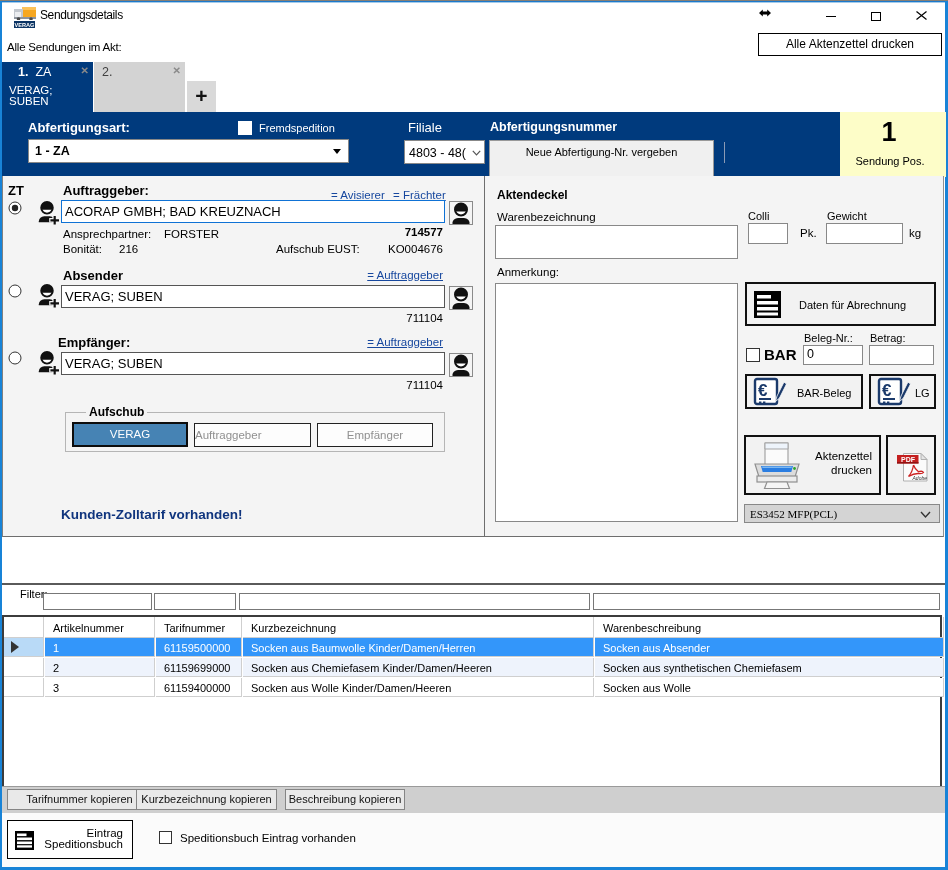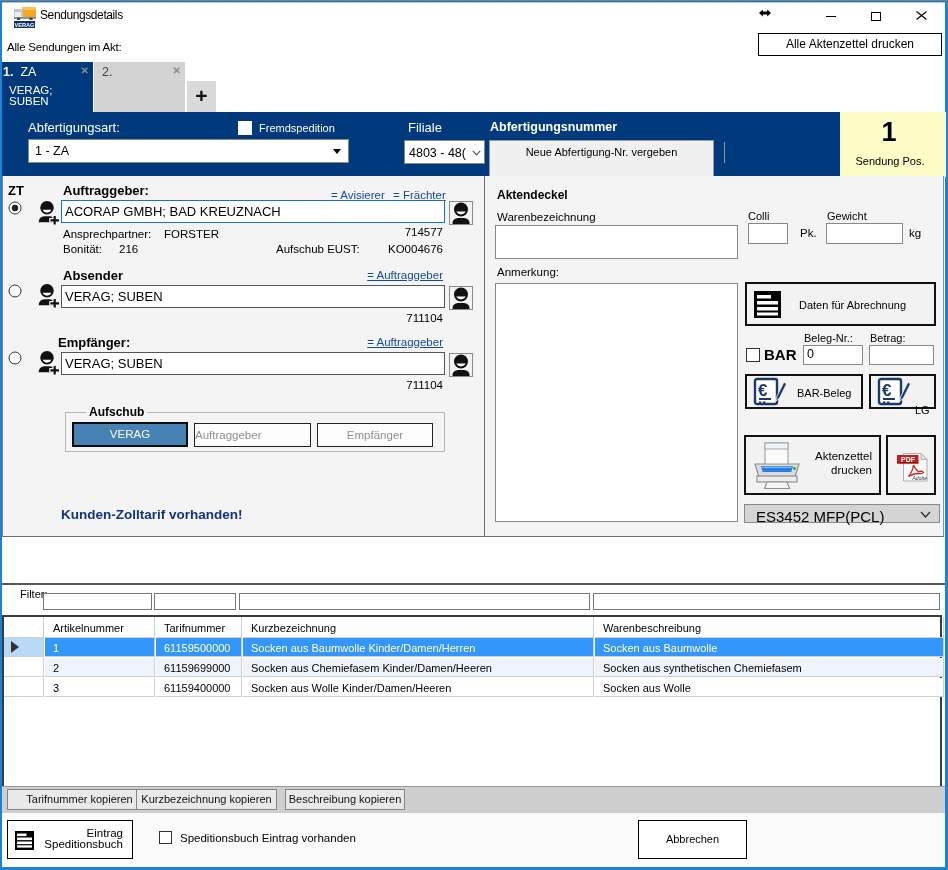--- a/index.html
+++ b/index.html
@@ -75,34 +75,34 @@
   <div class="abs" style="left:871px; top:12px; width:10px; height:9px; border:1.2px solid #000;"></div>
   <svg class="abs" style="left:916px; top:11px;" width="11" height="9" viewBox="0 0 11 9">
       <path d="M0.5 0.5 L10.5 8.5 M10.5 0.5 L0.5 8.5" stroke="#000" stroke-width="1.2"></path>
     </svg>
 
   <div class="abs btn" style="left:758px; top:33px; width:184px; height:23px; line-height:21px; font-size:12px;">Alle Aktenzettel drucken</div>
 
   <div class="abs" id="tabs1lbl">Alle Sendungen im Akt:</div>
 
   <div class="abs tab" id="tab1">
-    <div style="position:absolute; left:1px; top:3px; font-size:12.5px;"><span class="bold">1.</span>&nbsp; ZA</div>
+    <div style="position:absolute; left:16px; top:3px; font-size:12.5px;"><span class="bold">1.</span>&nbsp; ZA</div>
     <div style="position:absolute; left:7px; top:23px; font-size:11.5px; line-height:10.5px;">VERAG;<br>SUBEN</div>
     <div class="tabx">✕</div>
   </div>
   <div class="abs tab" id="tab2">
     <div style="position:absolute; left:8px; top:3px; font-size:12.5px;">2.</div>
     <div class="tabx">✕</div>
   </div>
   <div class="abs" id="plusbtn">+</div>
 
   <div class="abs" id="band">
-    <div class="abs" style="left:26px; top:8px; font-size:13px;">Abfertigungsart:</div>
+    <div class="abs" style="left:26px; top:8px; font-size:13px;font-weight:bold;">Abfertigungsart:</div>
     <div class="abs" style="left:26px; top:27px; width:321px; height:24px; background:#fff; border:1px solid #888;">
-      <span style="position:absolute; left:6px; top:4px; font-size:12.5px; color:#000;">1 - ZA</span>
+      <span style="position:absolute; left:6px; top:4px; font-size:12.5px; color:#000;font-weight:bold;">1 - ZA</span>
       <span style="position:absolute; right:7px; top:9px; width:0; height:0; border-left:4px solid transparent; border-right:4px solid transparent; border-top:5px solid #000;"></span>
     </div>
     <div class="abs" style="left:236px; top:9px; width:14px; height:14px; background:#fff;"></div>
     <div class="abs" style="left:257px; top:10px; font-size:11px; color:#fff;">Fremdspedition</div>
     <div class="abs" style="left:406px; top:8px; font-size:13px;">Filiale</div>
     <div class="abs" style="left:402px; top:28px; width:81px; height:24px; background:#fff; border:1px solid #888;">
       <span style="position:absolute; left:4px; top:5px; font-size:12.5px; color:#000;">4803 - 48(</span>
       <svg style="position:absolute; right:3px; top:9px;" width="9" height="6" viewBox="0 0 9 6">
           <path d="M0.8 0.8 L4.5 4.8 L8.2 0.8" stroke="#555" stroke-width="1.2" fill="none"></path>
         </svg>
@@ -161,21 +161,21 @@
   <div class="abs personbtn" style="left: 449px; top: 201px; width: 24px; height: 24px; background: rgb(244, 244, 244); border: 1px solid rgb(138, 138, 138);">
       <svg width="22" height="22" viewBox="0 0 22 22" style="position:absolute;left:0;top:0">
         <circle cx="11" cy="7.5" r="6" fill="#111"></circle>
         <path d="M5.6 9.6 L16.4 9.6 A6 6 0 0 1 5.6 9.6 Z" fill="#fff"></path>
         <circle cx="11" cy="7.5" r="6" fill="none" stroke="#111" stroke-width="2"></circle>
         <path d="M2.5 22 L2.5 20.5 Q3 16.5 8 16 L14 16 Q19 16.5 19.5 20.5 L19.5 22 Z" fill="#111"></path>
       </svg>
     </div>
   <div class="abs t115" style="left:63px; top:228px;">Ansprechpartner:</div>
   <div class="abs t115" style="left:164px; top:228px;">FORSTER</div>
-  <div class="abs t115" style="right:505px; top:226px;">714577</div>
+  <div class="abs t115" style="right:505px; top:226px;font-weight:bold;">714577</div>
   <div class="abs t115" style="left:63px; top:243px;">Bonität:</div>
   <div class="abs t115" style="left:119px; top:243px;">216</div>
   <div class="abs t115" style="left:276px; top:243px;">Aufschub EUST:</div>
   <div class="abs t115" style="right:505px; top:243px;">KO004676</div>
 
   <div class="abs t13 bold" style="left:63px; top:268px;">Absender</div>
   <a class="abs lnk" style="right:505px; top:269px;">= Auftraggeber</a>
   <div class="abs inp" style="left:61px; top:285px; width:384px; height:23px; line-height:17px;">VERAG; SUBEN</div>
   <div class="abs personbtn" style="left: 449px; top: 286px; width: 24px; height: 24px; background: rgb(244, 244, 244); border: 1px solid rgb(138, 138, 138);">
       <svg width="22" height="22" viewBox="0 0 22 22" style="position:absolute;left:0;top:0">
@@ -245,21 +245,21 @@
   <svg width="40" height="31" viewBox="0 0 40 31" style="position:absolute;left:4px;top:0px">
         <rect x="4" y="3" width="22" height="25" rx="2" fill="#fff" stroke="#1b3a6b" stroke-width="2.4"></rect>
         <text x="7" y="20" font-size="17" font-weight="bold" fill="#1b3a6b" font-family="Liberation Sans">€</text>
         <rect x="8" y="22" width="12" height="2" fill="#1b3a6b"></rect>
         <rect x="8" y="25.5" width="2.4" height="2.4" fill="#1b3a6b"></rect>
         <rect x="12" y="25.5" width="2.4" height="2.4" fill="#1b3a6b"></rect>
         <path d="M33 6 L26 20 L24.5 25.5 L28.5 22 L35.5 8 Z" fill="#1b3a6b" stroke="#fff" stroke-width="0.8"></path>
       </svg>
     </div>
   <div class="abs eurobtn" style="left: 869px; top: 374px; width: 67px; height: 35px; background: rgb(242, 242, 242); border: 2px solid rgb(17, 17, 17);">
-    <span style="position:absolute; left:44px; top:28px; font-size:11px;">LG</span>
+    <span style="position:absolute; left:44px; top:11px; font-size:11px;">LG</span>
   <svg width="40" height="31" viewBox="0 0 40 31" style="position:absolute;left:4px;top:0px">
         <rect x="4" y="3" width="22" height="25" rx="2" fill="#fff" stroke="#1b3a6b" stroke-width="2.4"></rect>
         <text x="7" y="20" font-size="17" font-weight="bold" fill="#1b3a6b" font-family="Liberation Sans">€</text>
         <rect x="8" y="22" width="12" height="2" fill="#1b3a6b"></rect>
         <rect x="8" y="25.5" width="2.4" height="2.4" fill="#1b3a6b"></rect>
         <rect x="12" y="25.5" width="2.4" height="2.4" fill="#1b3a6b"></rect>
         <path d="M33 6 L26 20 L24.5 25.5 L28.5 22 L35.5 8 Z" fill="#1b3a6b" stroke="#fff" stroke-width="0.8"></path>
       </svg>
     </div>
 
@@ -282,21 +282,21 @@
         <path d="M24 0.5 L24 6.5 L30 6.5 Z" fill="#e4e4e4" stroke="#b0b0b0" stroke-width="1"></path>
         <rect x="0" y="2" width="21.5" height="8.5" fill="#c41f1f"></rect>
         <rect x="0" y="9" width="21.5" height="1.5" fill="#8f1414"></rect>
         <text x="11" y="9" font-size="7" font-weight="bold" fill="#fff" text-anchor="middle" font-family="Liberation Sans">PDF</text>
         <path d="M16.5 12 Q15.5 19 11.5 23.5 Q16.5 20.5 21 20.5 Q25.5 21 26.5 19.5 Q25.5 17.5 21.5 18.7 Q17.8 16 16.5 12" fill="none" stroke="#c22" stroke-width="1.3"></path>
         <text x="30" y="27" font-size="5" font-style="italic" fill="#333" text-anchor="end" font-family="Liberation Sans">Adobe</text>
       </svg>
   </div>
 
   <div class="abs" style="left:744px; top:504px; width:196px; height:19px; background:#d4d4d4; border:1px solid #888;">
-    <span style="position:absolute; left:11px; top:3px; font-size:15px; color:#000;">ES3452 MFP(PCL)</span>
+    <span style="position:absolute; left:5px; top:3px; font-size:11px; color:#000;font-family:Liberation Serif, serif;">ES3452 MFP(PCL)</span>
     <svg style="position:absolute; right:8px; top:6px;" width="11" height="8" viewBox="0 0 11 8">
         <path d="M1 1 L5.5 6 L10 1" stroke="#333" stroke-width="1.4" fill="none"></path>
       </svg>
   </div>
 
   <div class="abs" id="filterbar"></div>
   <div class="abs t11" style="left:8px; top:588px;padding-left:12px;">Filter:</div>
   <div class="abs" style="left:43px; top:593px; width:109px; height:17px; background:#fff; border:1px solid #777;"></div>
   <div class="abs" style="left:154px; top:593px; width:82px; height:17px; background:#fff; border:1px solid #777;"></div>
   <div class="abs" style="left:239px; top:593px; width:351px; height:17px; background:#fff; border:1px solid #777;"></div>
@@ -308,21 +308,21 @@
         <div style="position:absolute; left:41px; top:0; width:110px; height:21px; border-right:1px solid #cfcfcf; border-bottom:1px solid #cfcfcf; padding:5px 0 0 8px; white-space:nowrap;">Artikelnummer</div>
         <div style="position:absolute; left:152px; top:0; width:86px; height:21px; border-right:1px solid #cfcfcf; border-bottom:1px solid #cfcfcf; padding:5px 0 0 8px; white-space:nowrap;">Tarifnummer</div>
         <div style="position:absolute; left:239px; top:0; width:351px; height:21px; border-right:1px solid #cfcfcf; border-bottom:1px solid #cfcfcf; padding:5px 0 0 8px; white-space:nowrap;">Kurzbezeichnung</div>
         <div style="position:absolute; left:591px; top:0; width:349px; height:21px; border-right:1px solid #cfcfcf; border-bottom:1px solid #cfcfcf; padding:5px 0 0 8px; white-space:nowrap;">Warenbeschreibung</div>
         <div style="position:absolute; left:0; top:21px; width:40px; height:19px; background:#b9daf7; border-right:1px solid #cfcfcf; border-bottom:1px solid #cfcfcf;">
           <span style="position:absolute;left:7px;top:3px;width:0;height:0;border-top:6px solid transparent;border-bottom:6px solid transparent;border-left:8px solid #333;"></span>
         </div>
         <div style="position:absolute; left:41px; top:21px; width:110px; height:19px; background:#3396fa; color:#fff; border-right:1px solid #cfcfcf; border-bottom:1px solid #cfcfcf; padding:4px 0 0 8px; white-space:nowrap; overflow:hidden;">1</div>
         <div style="position:absolute; left:152px; top:21px; width:86px; height:19px; background:#3396fa; color:#fff; border-right:1px solid #cfcfcf; border-bottom:1px solid #cfcfcf; padding:4px 0 0 8px; white-space:nowrap; overflow:hidden;">61159500000</div>
         <div style="position:absolute; left:239px; top:21px; width:351px; height:19px; background:#3396fa; color:#fff; border-right:1px solid #cfcfcf; border-bottom:1px solid #cfcfcf; padding:4px 0 0 8px; white-space:nowrap; overflow:hidden;">Socken aus Baumwolle Kinder/Damen/Herren</div>
-        <div style="position:absolute; left:591px; top:21px; width:349px; height:19px; background:#3396fa; color:#fff; border-right:1px solid #cfcfcf; border-bottom:1px solid #cfcfcf; padding:4px 0 0 8px; white-space:nowrap; overflow:hidden;">Socken aus Baumwolle</div>
+        <div style="position:absolute; left:591px; top:21px; width:349px; height:19px; background:#3396fa; color:#fff; border-right:1px solid #cfcfcf; border-bottom:1px solid #cfcfcf; padding:4px 0 0 8px; white-space:nowrap; overflow:hidden;">Socken aus Absender</div>
         <div style="position:absolute; left:0; top:41px; width:40px; height:19px; background:#fff; border-right:1px solid #cfcfcf; border-bottom:1px solid #cfcfcf;"></div>
         <div style="position:absolute; left:41px; top:41px; width:110px; height:19px; background:#eef3fc; color:#000; border-right:1px solid #cfcfcf; border-bottom:1px solid #cfcfcf; padding:4px 0 0 8px; white-space:nowrap; overflow:hidden;">2</div>
         <div style="position:absolute; left:152px; top:41px; width:86px; height:19px; background:#eef3fc; color:#000; border-right:1px solid #cfcfcf; border-bottom:1px solid #cfcfcf; padding:4px 0 0 8px; white-space:nowrap; overflow:hidden;">61159699000</div>
         <div style="position:absolute; left:239px; top:41px; width:351px; height:19px; background:#eef3fc; color:#000; border-right:1px solid #cfcfcf; border-bottom:1px solid #cfcfcf; padding:4px 0 0 8px; white-space:nowrap; overflow:hidden;">Socken aus Chemiefasem Kinder/Damen/Heeren</div>
         <div style="position:absolute; left:591px; top:41px; width:349px; height:19px; background:#eef3fc; color:#000; border-right:1px solid #cfcfcf; border-bottom:1px solid #cfcfcf; padding:4px 0 0 8px; white-space:nowrap; overflow:hidden;">Socken aus synthetischen Chemiefasem</div>
         <div style="position:absolute; left:0; top:61px; width:40px; height:19px; background:#fff; border-right:1px solid #cfcfcf; border-bottom:1px solid #cfcfcf;"></div>
         <div style="position:absolute; left:41px; top:61px; width:110px; height:19px; background:#fff; color:#000; border-right:1px solid #cfcfcf; border-bottom:1px solid #cfcfcf; padding:4px 0 0 8px; white-space:nowrap; overflow:hidden;">3</div>
         <div style="position:absolute; left:152px; top:61px; width:86px; height:19px; background:#fff; color:#000; border-right:1px solid #cfcfcf; border-bottom:1px solid #cfcfcf; padding:4px 0 0 8px; white-space:nowrap; overflow:hidden;">61159400000</div>
         <div style="position:absolute; left:239px; top:61px; width:351px; height:19px; background:#fff; color:#000; border-right:1px solid #cfcfcf; border-bottom:1px solid #cfcfcf; padding:4px 0 0 8px; white-space:nowrap; overflow:hidden;">Socken aus Wolle Kinder/Damen/Heeren</div>
         <div style="position:absolute; left:591px; top:61px; width:349px; height:19px; background:#fff; color:#000; border-right:1px solid #cfcfcf; border-bottom:1px solid #cfcfcf; padding:4px 0 0 8px; white-space:nowrap; overflow:hidden;">Socken aus Wolle</div>
@@ -340,14 +340,13 @@
       <rect width="19" height="19" fill="#000"></rect>
       <rect x="2" y="2.5" width="9.5" height="2.6" fill="#fff"></rect>
       <rect x="2" y="6.5" width="15" height="2.6" fill="#fff"></rect>
       <rect x="2" y="10.5" width="15" height="2.6" fill="#fff"></rect>
       <rect x="2" y="14.3" width="15" height="2.3" fill="#fff"></rect>
     </svg>
     <div style="position:absolute; right:9px; top:7px; text-align:right; font-size:11.5px; line-height:11px;">Eintrag<br>Speditionsbuch</div>
   </div>
   <div class="abs" style="left:159px; top:831px; width:13px; height:13px; background:#fff; border:1px solid #333;"></div>
   <div class="abs t115" style="left:180px; top:832px;">Speditionsbuch Eintrag vorhanden</div>
-  <div class="abs btn" style="left:638px; top:820px; width:109px; height:39px; line-height:37px; font-size:11px;">Abbrechen</div>
 </div>
 
 </body></html>

